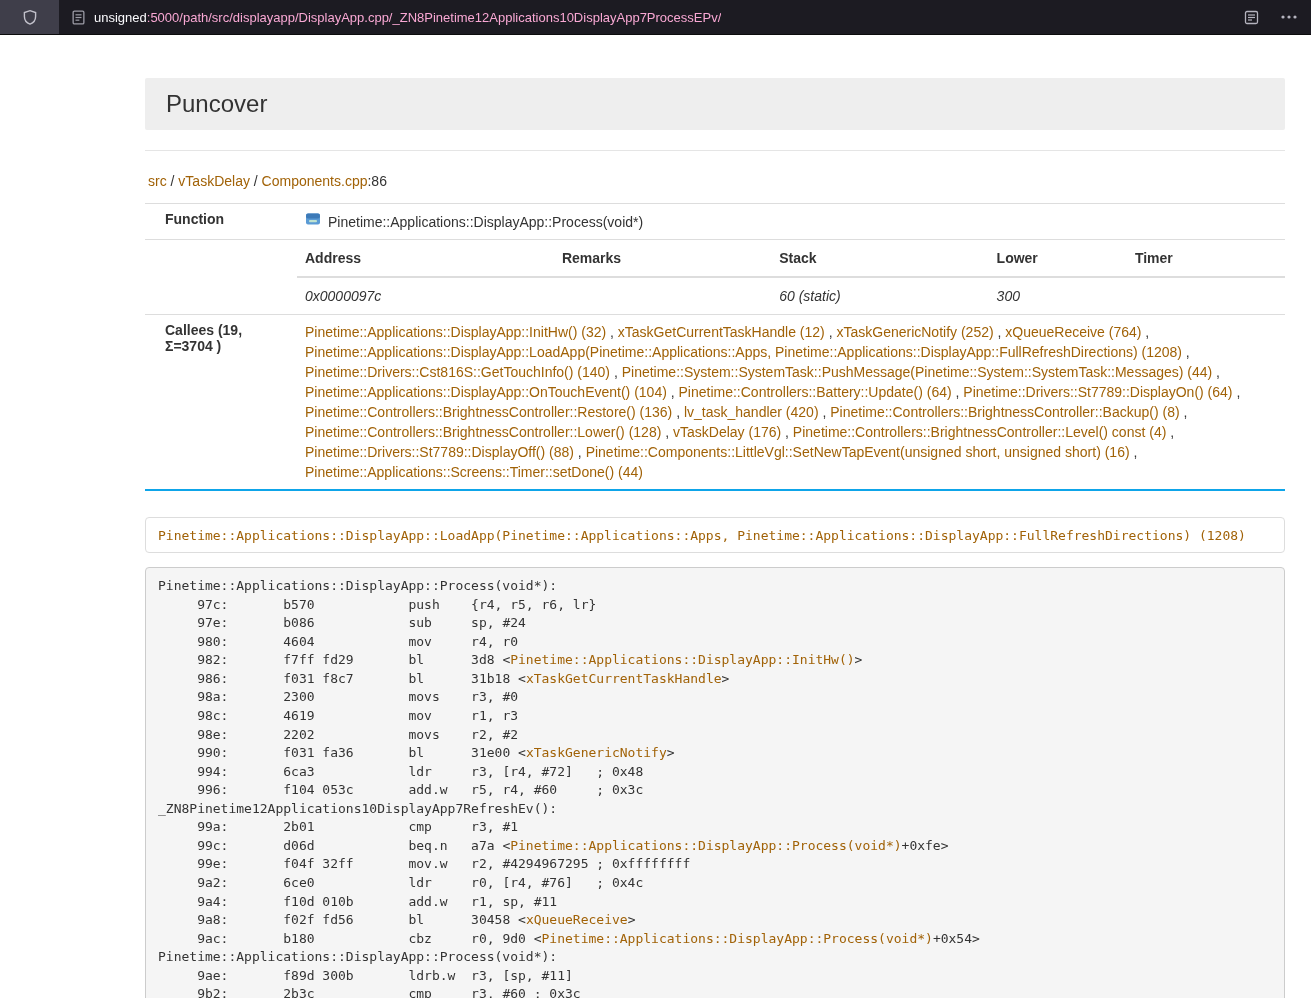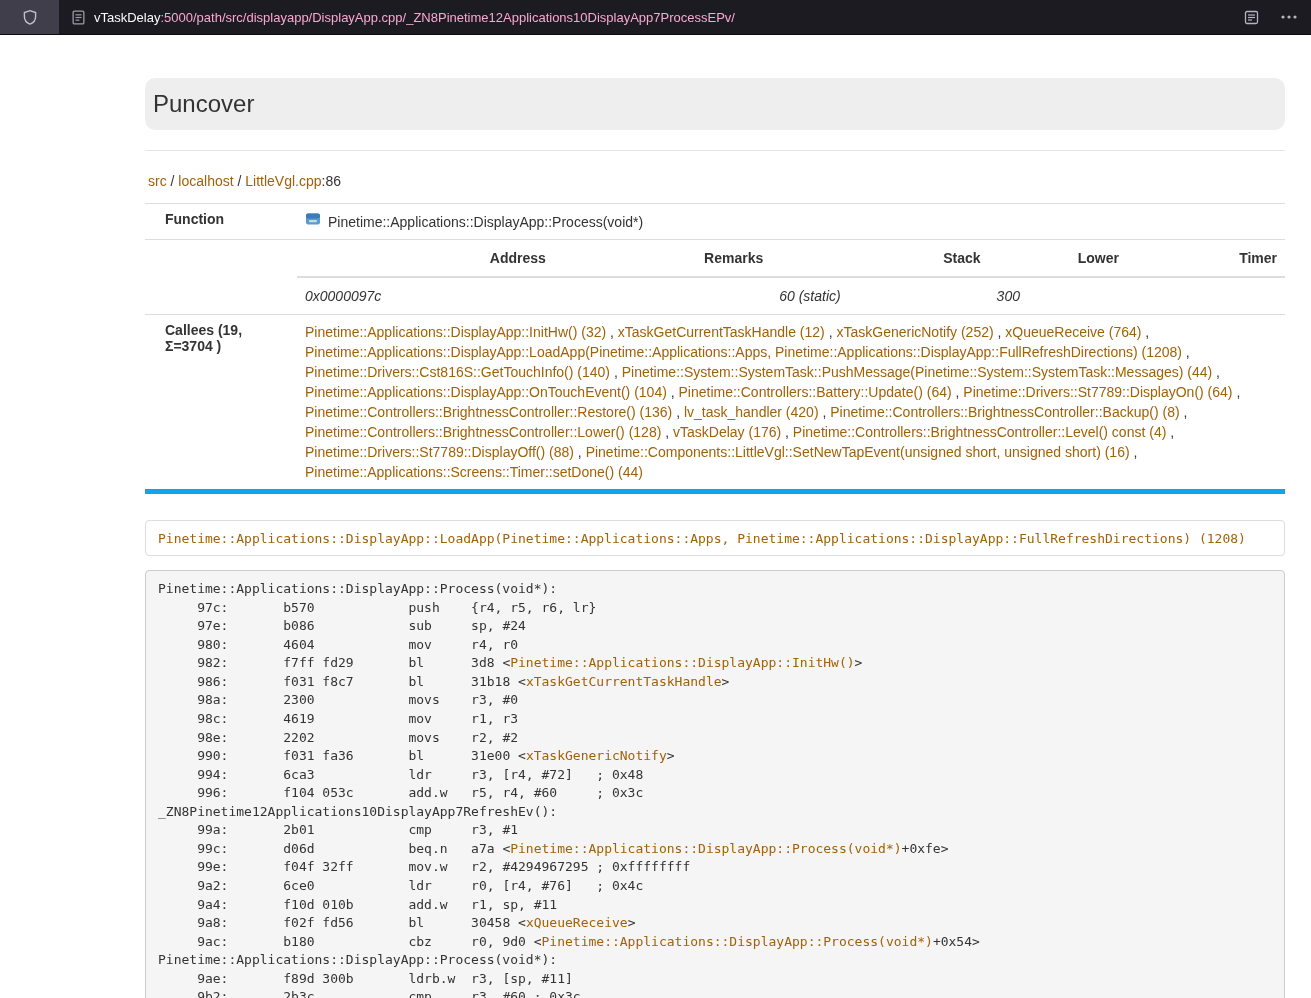--- a/index.html
+++ b/index.html
@@ -27,45 +27,45 @@
   .url-text { font-size: 13px; white-space: nowrap; overflow: hidden; }
   .url-host { color: #fbfbfe; }
   .url-rest { color: #f9a8d4; }
   .bar-actions { display: flex; align-items: center; gap: 22px; padding: 0 14px 0 8px; }
   .bar-icon { display: flex; align-items: center; justify-content: center; }
 
   
   .container { width: 1140px; margin-left: 145px; }
 
   .jumbotron {
-    margin-top: 43px; height: 52px; background: #eeeeee; border-radius: 10px;
-    display: flex; align-items: center; padding: 0 8px;
+    margin-top: 43px; height: 52px; background: #eeeeee; border-radius: 2px;
+    display: flex; align-items: center; padding: 0 21px;
   }
   .jumbotron h1 { font-size: 24px; font-weight: 400; color: #333; }
 
   hr.rule { border: 0; border-top: 1px solid #e5e5e5; margin: 20px 0 0 0; }
 
   .breadcrumb { margin: 22px 0 14px 3px; font-size: 14px; color: #333; }
   .breadcrumb span { color: #333; }
 
   
-  table.fn { width: 100%; border-collapse: collapse; border-bottom: 5px solid #0ea5e9; }
+  table.fn { width: 100%; border-collapse: collapse; border-bottom: 2px solid #0ea5e9; }
   table.fn > tbody > tr { border-top: 1px solid #ddd; }
   table.fn th.rowlabel {
     width: 152px; text-align: left; vertical-align: top;
     padding: 7px 8px 7px 20px; font-weight: bold; font-size: 14px;
   }
   table.fn td.rowcontent { padding: 7px 8px; vertical-align: top; line-height: 20px; }
   table.fn td.rowcontent.nopad { padding: 0; }
 
   .fn-name-wrap { display: flex; align-items: center; gap: 7px; }
 
   table.stats { width: 100%; border-collapse: collapse; }
   table.stats th {
-    text-align: right; font-weight: bold; padding: 8px;
+    text-align: left; font-weight: bold; padding: 8px;
     border-bottom: 2px solid #ddd; font-size: 14px;
   }
   table.stats td { text-align: left; padding: 8px; font-size: 14px; font-style: italic; }
   table.stats th:nth-child(1), table.stats td:nth-child(1) { width: 26%; }
   table.stats th:nth-child(2), table.stats td:nth-child(2) { width: 22%; }
   table.stats th:nth-child(3), table.stats td:nth-child(3) { width: 22%; }
   table.stats th:nth-child(4), table.stats td:nth-child(4) { width: 14%; }
   table.stats th:nth-child(5), table.stats td:nth-child(5) { width: 16%; }
 
   
@@ -101,21 +101,21 @@
   </div>
   <div class="url-area">
     <span class="bar-icon">
       <svg width="13" height="15" viewBox="0 0 12 14">
           <rect x="1" y="1" width="10" height="12" rx="1.2" fill="none" stroke="#9d9da7" stroke-width="1.2"></rect>
           <line x1="3.2" y1="4.5" x2="8.8" y2="4.5" stroke="#9d9da7" stroke-width="1.1"></line>
           <line x1="3.2" y1="7" x2="8.8" y2="7" stroke="#9d9da7" stroke-width="1.1"></line>
           <line x1="3.2" y1="9.5" x2="6.8" y2="9.5" stroke="#9d9da7" stroke-width="1.1"></line>
         </svg>
     </span>
-    <span class="url-text"><span class="url-host">vTaskDelay</span><span class="url-rest">:5000/path/src/displayapp/DisplayApp.cpp/_ZN8Pinetime12Applications10DisplayApp7ProcessEPv/</span></span>
+    <span class="url-text"><span class="url-host">unsigned</span><span class="url-rest">:5000/path/src/displayapp/DisplayApp.cpp/_ZN8Pinetime12Applications10DisplayApp7ProcessEPv/</span></span>
   </div>
   <div class="bar-actions">
     <span class="bar-icon">
       <svg width="15" height="15" viewBox="0 0 15 15">
           <rect x="1.5" y="1.5" width="12" height="12" rx="1.5" fill="none" stroke="#b5b4bf" stroke-width="1.3"></rect>
           <line x1="4" y1="5" x2="11" y2="5" stroke="#b5b4bf" stroke-width="1.2"></line>
           <line x1="4" y1="7.5" x2="11" y2="7.5" stroke="#b5b4bf" stroke-width="1.2"></line>
           <line x1="4" y1="10" x2="8" y2="10" stroke="#b5b4bf" stroke-width="1.2"></line>
         </svg>
     </span>
@@ -130,21 +130,21 @@
 </div>
 
 <div class="container">
 
   <div class="jumbotron">
     <h1>Puncover</h1>
   </div>
 
   <hr class="rule">
 
-  <div class="breadcrumb" id="breadcrumb"><a class="lnk">src</a><span> / </span><a class="lnk">localhost</a><span> / </span><a class="lnk">LittleVgl.cpp</a><span>:86</span></div>
+  <div class="breadcrumb" id="breadcrumb"><a class="lnk">src</a><span> / </span><a class="lnk">vTaskDelay</a><span> / </span><a class="lnk">Components.cpp</a><span>:86</span></div>
 
   <table class="fn">
     <tbody>
       <tr>
         <th class="rowlabel">Function</th>
         <td class="rowcontent">
           <span class="fn-name-wrap">
             <span>
               <svg width="16" height="16" viewBox="0 0 16 16">
                   <rect x="1" y="2.5" width="14" height="11" rx="2" fill="#5b9bd5"></rect>

